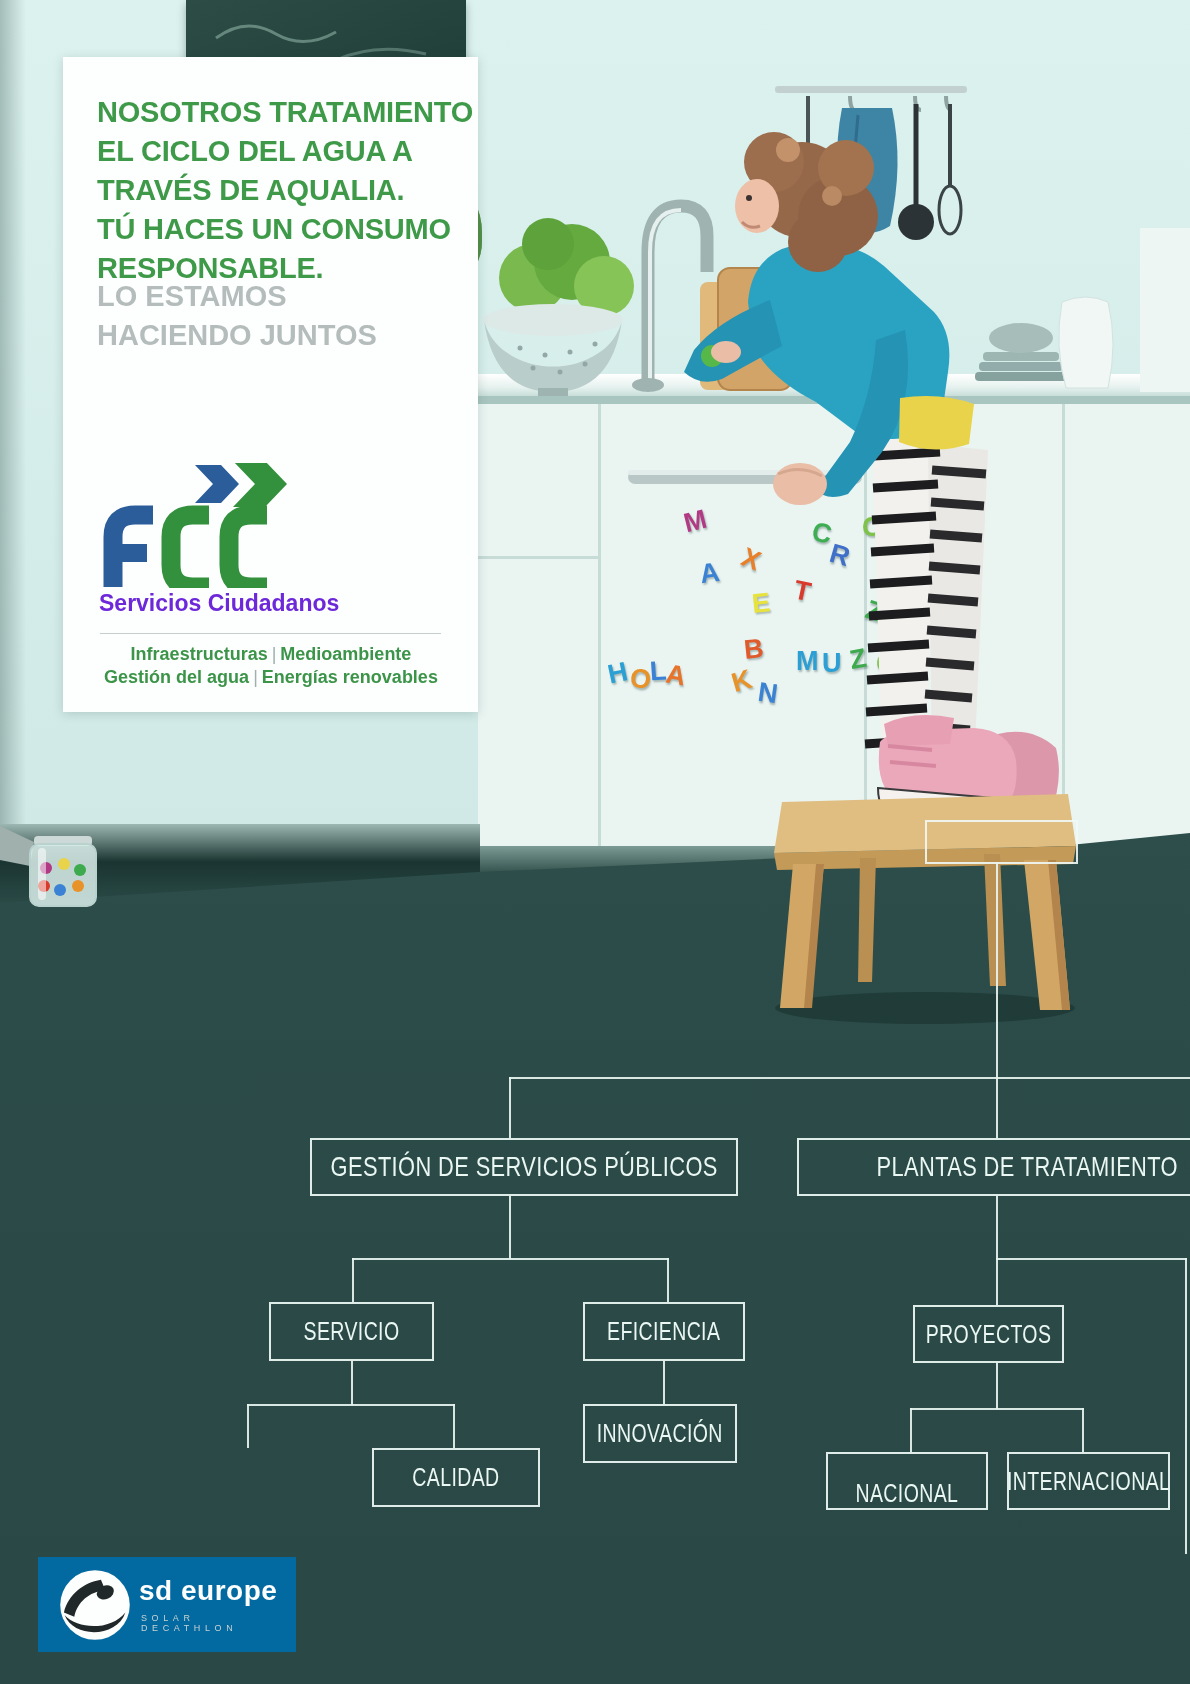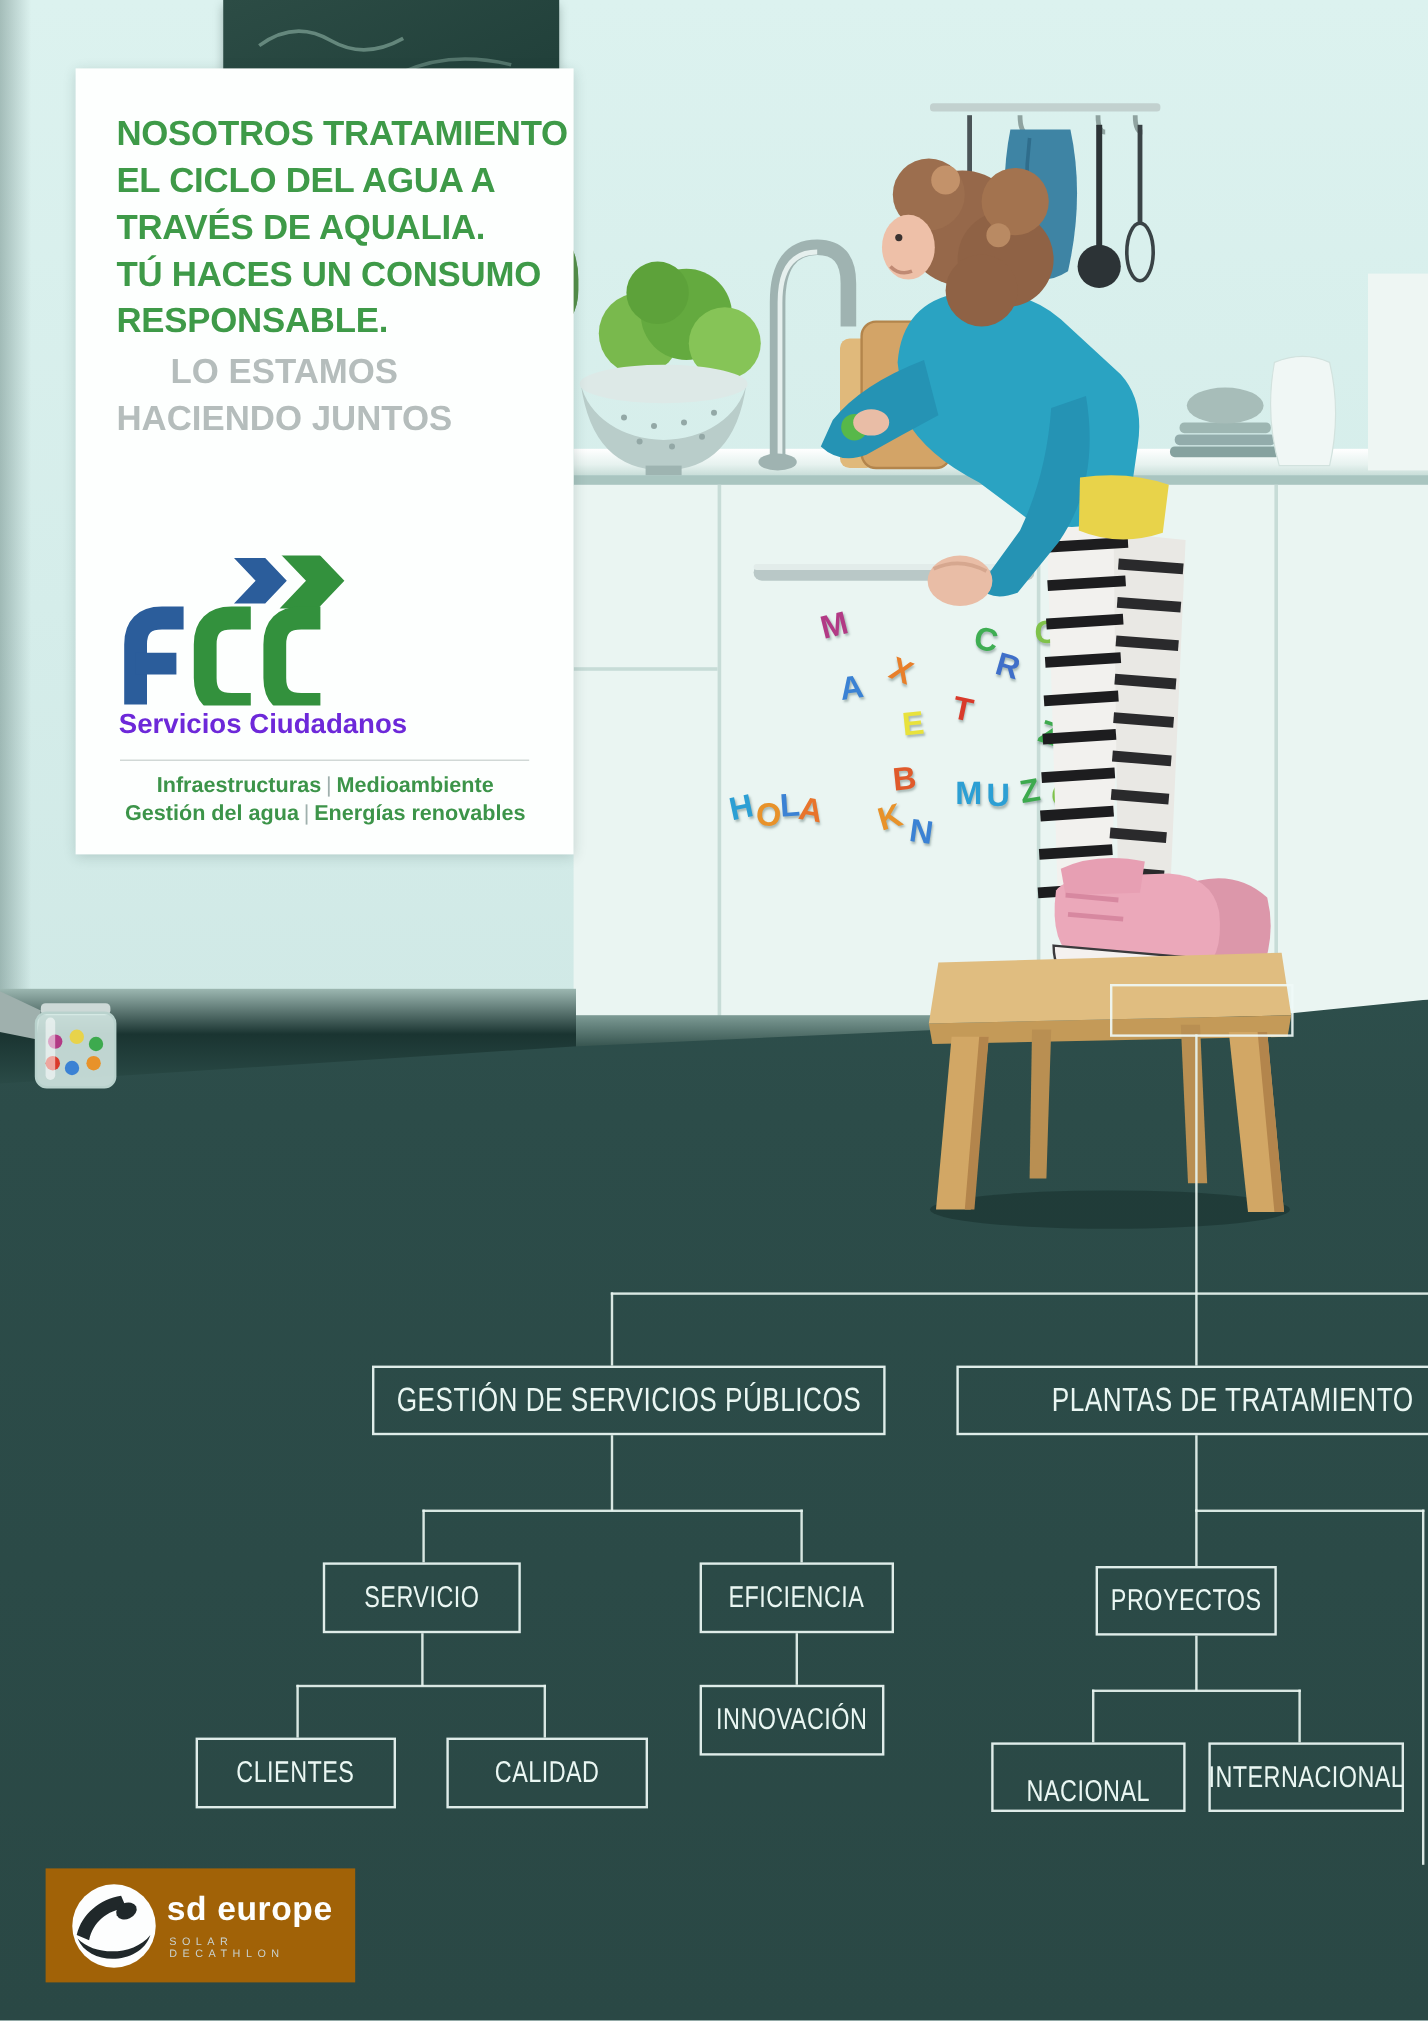--- a/index.html
+++ b/index.html
@@ -42,31 +42,31 @@
   .obox.lv2 .lbl{font-size:25px;}
   .anchor-rect{position:absolute;left:925px;top:820px;width:153px;height:44px;
     border:2px solid rgba(240,250,247,.9);background:transparent;}
 
   
   .card{position:absolute;left:63px;top:57px;width:415px;height:655px;background:#fdfffe;
     box-shadow:0 2px 10px rgba(30,60,55,.18);}
   .headline div{font-weight:bold;font-size:29px;line-height:39px;letter-spacing:-.2px;
     transform-origin:left;color:#3e9a48;}
   .headline{position:absolute;left:34px;top:36px;}
-  .subhead{position:absolute;left:34px;top:234px;text-align:center;}
+  .subhead{position:absolute;left:34px;top:220px;}
   .subhead div{font-weight:bold;font-size:29px;line-height:39px;color:#b5bdbc;}
   .fcc-svg{position:absolute;left:32px;top:406px;}
   .fcc-tagline{position:absolute;left:36px;top:533px;font-size:23px;font-weight:600;color:#6d28d9;}
   .card-divider{position:absolute;left:37px;top:576px;width:341px;height:1px;background:#c6cfcd;}
   .services{position:absolute;left:18px;top:586px;width:380px;text-align:center;
     font-weight:bold;font-size:18px;line-height:23px;color:#3c9449;}
   .services .sep{color:#9fb0ad;font-weight:normal;padding:0 4px;}
 
   
-  .sd-logo{position:absolute;left:38px;top:1557px;width:258px;height:95px;background:#a16207;}
+  .sd-logo{position:absolute;left:38px;top:1557px;width:258px;height:95px;background:#0369a1;}
   .sd-name{position:absolute;left:101px;top:18px;font-size:28px;font-weight:bold;color:#fdfefe;
     letter-spacing:.5px;}
   .sd-sub{position:absolute;left:103px;top:56px;font-size:9px;letter-spacing:4.6px;color:#c9d2d0;}
 </style>
 </head>
 <body>
 
 <div id="poster">
 
   <div class="wall"></div>
@@ -276,23 +276,20 @@
     </div>
   <div class="obox lv2" style="left:269px;top:1302px;width:165px;height:59px;">
     <span class="lbl">SERVICIO</span>
     </div>
   <div class="obox lv2" style="left:583px;top:1302px;width:162px;height:59px;">
     <span class="lbl">EFICIENCIA</span>
     </div>
   <div class="obox lv2" style="left:583px;top:1404px;width:154px;height:59px;">
     <span class="lbl">INNOVACIÓN</span>
     </div>
-  <div class="obox lv2" style="left:163px;top:1448px;width:167px;height:59px;">
-    <span class="lbl">CLIENTES</span>
-    </div>
   <div class="obox lv2" style="left:372px;top:1448px;width:168px;height:59px;">
     <span class="lbl">CALIDAD</span>
     </div>
   <div class="obox lv2" style="left:913px;top:1305px;width:151px;height:58px;text-align:right;">
     <span class="lbl">PROYECTOS</span>
     </div>
   <div class="obox lv2" style="left:826px;top:1452px;width:162px;height:58px;align-items:flex-end;">
     <span class="lbl">NACIONAL</span>
     </div>
   <div class="obox lv2" style="left:1007px;top:1452px;width:163px;height:58px;">

